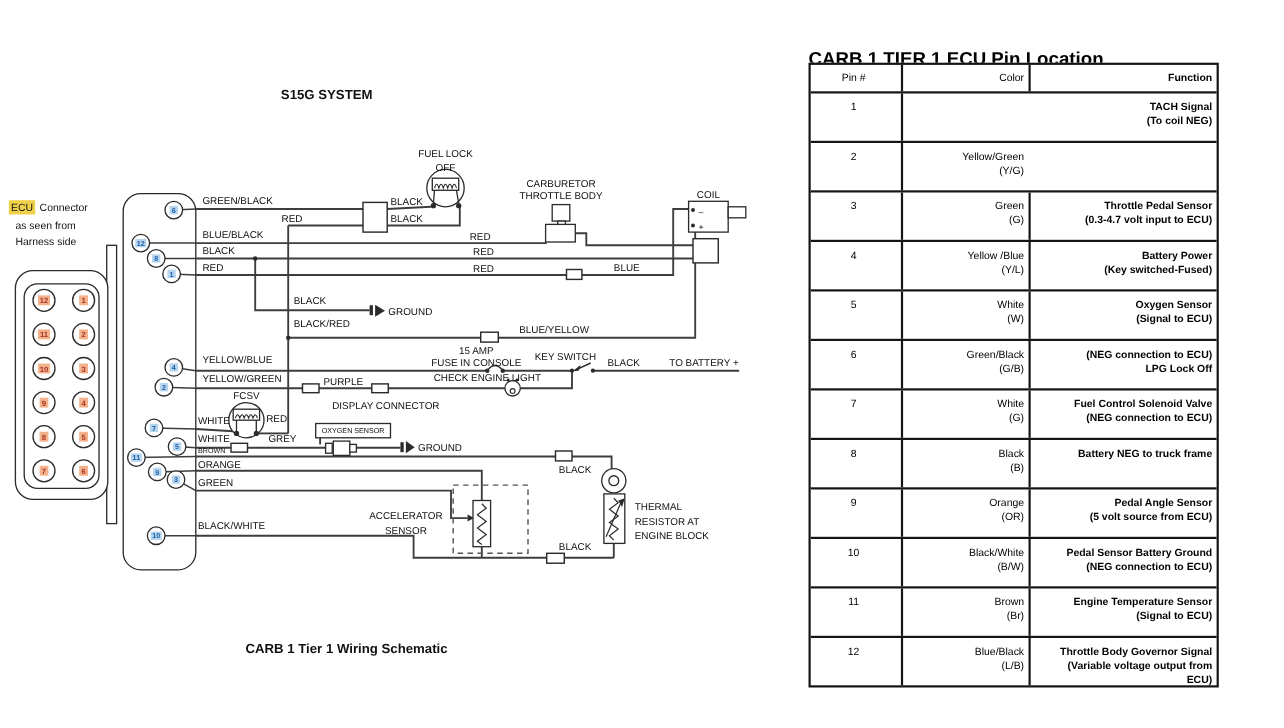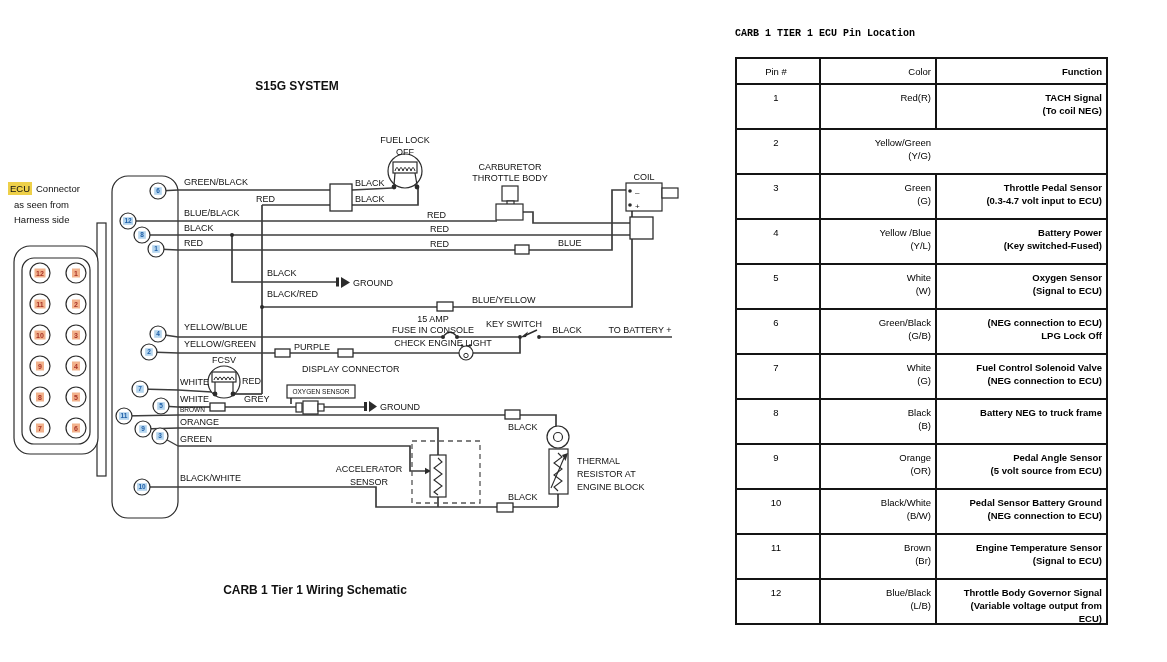--- a/index.html
+++ b/index.html
@@ -13,21 +13,21 @@
   .s8{font-size:8px;}
   .note{font-size:9.5px;}
   .pinr{font-size:7px;font-weight:bold;fill:#a93226;text-anchor:middle;}
   .pinb{font-size:6.5px;font-weight:bold;fill:#2060a8;text-anchor:middle;}
   .w{stroke:#3d3d3d;stroke-width:1.7;fill:none;}
   .ld{stroke:#3d3d3d;stroke-width:1.4;fill:none;}
   .c{stroke:#2b2b2b;stroke-width:1.2;fill:#fff;}
   .cn{stroke:#2b2b2b;stroke-width:1.3;fill:#fff;}
   .dot{fill:#2b2b2b;stroke:none;}
   .dash{stroke:#555;stroke-width:1.3;fill:none;stroke-dasharray:5,4;}
-  .tbl-title{position:absolute;left:735px;top:28px;font-weight:bold;font-size:10px;font-family:Liberation Mono, monospace;}
+  .tbl-title{position:absolute;left:735px;top:44px;font-weight:bold;font-size:17px;}
   .tbl{position:absolute;left:735px;top:57px;width:373px;height:568px;border:2px solid #141414;
        display:flex;flex-direction:column;box-sizing:border-box;background:#fff;}
   .tr{display:flex;flex:1 1 0;border-top:2px solid #141414;min-height:0;}
   .tr.head{flex:0 0 24px;border-top:none;}
   .td{padding:6px 4px 0 14px;font-size:9.5px;line-height:13px;box-sizing:border-box;text-align:right;}
   .c1{width:82px;text-align:center;padding-left:0;flex:0 0 82px;}
   .c2{flex:0 0 116px;border-left:2px solid #141414;}
   .c3{flex:1;border-left:2px solid #141414;font-weight:bold;}
 </style>
 </head>
@@ -404,24 +404,20 @@
 
 <div class="tbl-title">CARB 1 TIER 1 ECU Pin Location</div>
 <div class="tbl">
   <div class="tr head">
     <div class="td c1">Pin #</div>
     <div class="td c2">Color</div>
     <div class="td c3">Function</div>
   </div>
   <div class="tr">
         <div class="td c1">1</div>
-        <div class="td c2">
-          <div>Red(R)</div>
-          <div></div>
-        </div>
         <div class="td c3">
           <div>TACH Signal</div>
           <div>(To coil NEG)</div>
         </div>
       </div>
   <div class="tr">
         <div class="td c1">2</div>
         <div class="td c2">
           <div>Yellow/Green</div>
           <div>(Y/G)</div>

